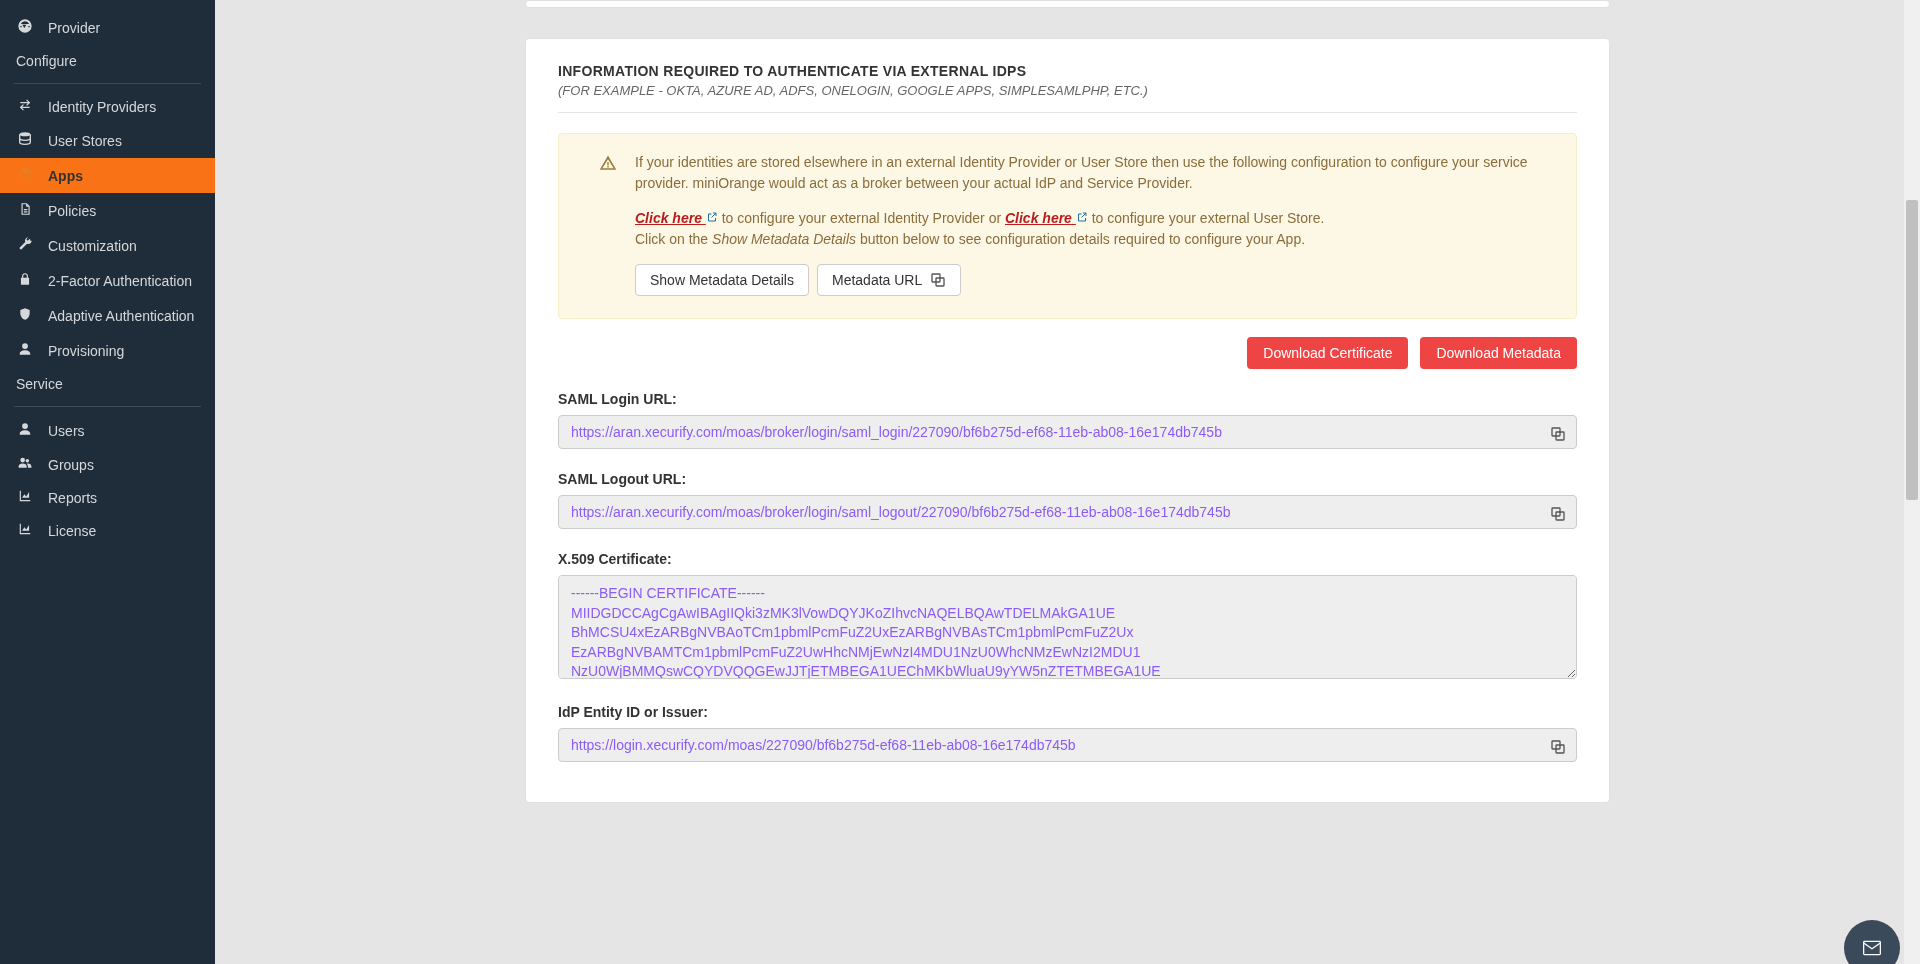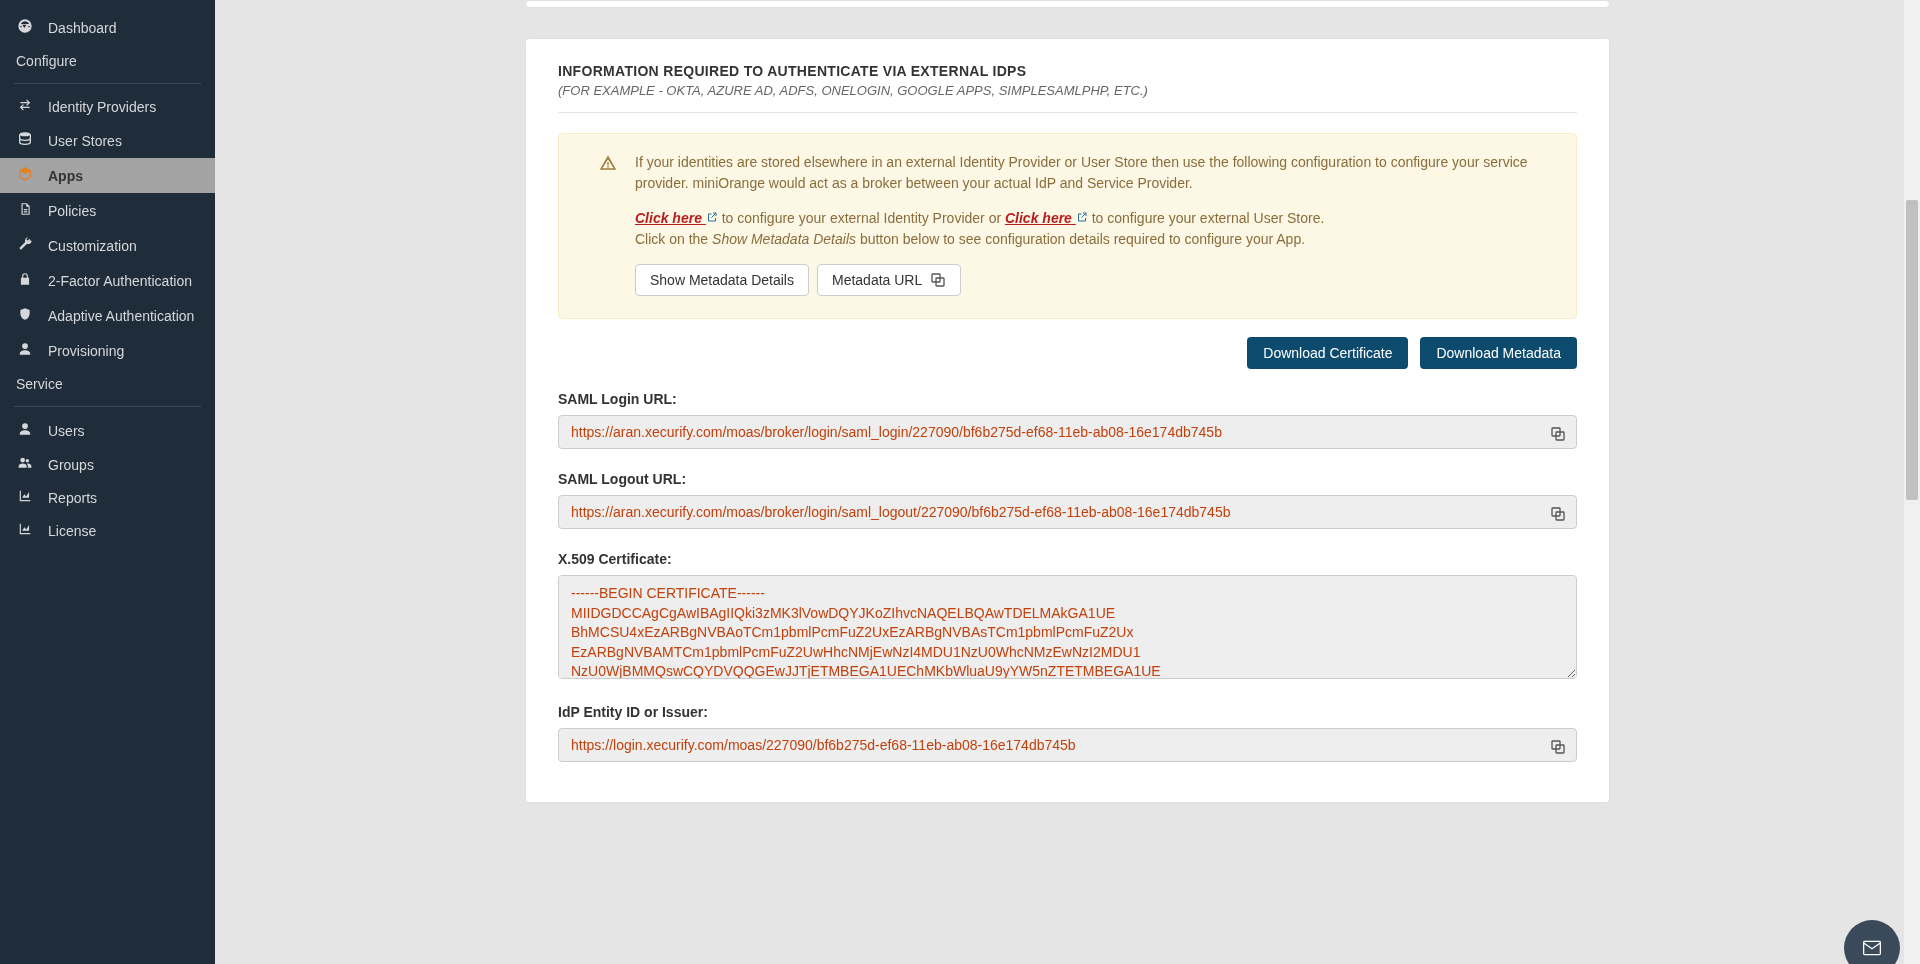--- a/index.html
+++ b/index.html
@@ -3,21 +3,21 @@
 <meta charset="utf-8">
 <style>
 * { box-sizing: border-box; margin: 0; padding: 0; }
 body { font-family: "Helvetica Neue", Helvetica, Arial, sans-serif; font-size: 14px; background: #e5e5e5; color: #333; }
 
 .layout { display: flex; min-height: 964px; }
 
 .sidebar { width: 215px; background: #1f2c39; color: #d5d8db; flex-shrink: 0; padding-top: 10px; }
 .sidebar .nav-item { display: flex; align-items: center; padding: 8px 16px; cursor: pointer; font-size: 14px; gap: 14px; }
 .sidebar .nav-item .icon { width: 18px; text-align: center; font-size: 15px; }
-.sidebar .nav-item.active { background: #a3a3a3; color: #333; font-weight: 700; }
+.sidebar .nav-item.active { background: #f97316; color: #333; font-weight: 700; }
 .sidebar .nav-item.active .icon svg { fill: #e67e22; }
 .sidebar .section-header { padding: 8px 16px; color: #d5d8db; font-size: 14px; }
 .sidebar hr { border: none; border-top: 1px solid #3a4a5a; margin: 6px 14px; }
 
 .main { flex: 1; padding: 0 20px 40px 20px; overflow: auto; position: relative; }
 .content-wrap { max-width: 1085px; margin: 0 auto; }
 .panel-spacer { background: #fff; border: 1px solid #e0e0e0; border-radius: 4px; height: 8px; margin-bottom: 30px; }
 .panel { background: #fff; border: 1px solid #e0e0e0; border-radius: 4px; padding: 24px 32px 40px 32px; }
 
 .panel h3 { font-size: 14px; font-weight: 700; color: #333; letter-spacing: 0.3px; }
@@ -26,26 +26,26 @@
 
 .alert-warn { background: #fdf8e6; border: 1px solid #f5eec9; border-radius: 4px; padding: 18px 22px 22px 40px; color: #8a6d3b; position: relative; display: flex; gap: 18px; }
 .alert-warn .warn-icon { color: #9b7d3f; font-size: 16px; padding-top: 2px; }
 .alert-warn a { color: #b91c1c; text-decoration: underline; font-weight: 700; font-style: italic; text-align: right; }
 .alert-warn .para { margin-bottom: 14px; line-height: 1.5; }
 .alert-warn .italics { font-style: italic; }
 .btn-white { background: #fff; border: 1px solid #ccc; border-radius: 4px; padding: 7px 14px; font-size: 14px; cursor: pointer; color: #333; display: inline-flex; align-items: center; gap: 8px; }
 .btn-row { display: flex; gap: 8px; margin-top: 14px; }
 
 .action-row { display: flex; justify-content: flex-end; gap: 12px; margin-top: 18px; }
-.btn-primary { background: #0c4a6e; color: #fff; border: none; border-radius: 4px; padding: 8px 16px; font-size: 14px; cursor: pointer; }
+.btn-primary { background: #ef4444; color: #fff; border: none; border-radius: 4px; padding: 8px 16px; font-size: 14px; cursor: pointer; }
 
 .field-block { margin-top: 22px; }
 .field-block label { font-weight: 700; display: block; margin-bottom: 8px; font-size: 14px; }
 .input-wrap { position: relative; }
-.input-ro { width: 100%; background: #eee; border: 1px solid #ccc; border-radius: 4px; padding: 8px 40px 8px 12px; font-size: 14px; color: #c2410c; font-family: inherit; }
+.input-ro { width: 100%; background: #eee; border: 1px solid #ccc; border-radius: 4px; padding: 8px 40px 8px 12px; font-size: 14px; color: #8b5cf6; font-family: inherit; }
 textarea.input-ro { resize: both; min-height: 104px; line-height: 1.4; }
 .copy-btn { position: absolute; right: 6px; top: 6px; width: 26px; height: 26px; background: transparent; border: none; cursor: pointer; display:flex; align-items:center; justify-content:center; }
 
 .scroll-track { position: fixed; right: 0; top: 0; bottom: 0; width: 16px; background: #f0f0f0; }
 .scroll-thumb { position: absolute; left: 2px; right: 2px; top: 200px; height: 300px; background: #c0c0c0; border-radius: 2px; }
 
 .chat-fab { position: fixed; right: 20px; bottom: -12px; width: 56px; height: 56px; border-radius: 50%; background: #3a4a5a; display: flex; align-items: center; justify-content: center; cursor: pointer; }
 .chat-fab svg { stroke: #fff; }
 
 .copy-icon-svg { width:16px; height:16px; }
@@ -54,21 +54,21 @@
 </head>
 <body>
 
 <div class="layout">
 
   <nav class="sidebar">
     <div class="nav-item">
       <span class="icon"><svg width="16" height="16" viewBox="0 0 24 24" fill="#d5d8db">
             <path d="M12 2a10 10 0 100 20 10 10 0 000-20zm0 3a7 7 0 016.3 4H5.7A7 7 0 0112 5zm-7 7h2v2H5v-2zm12 0h2v2h-2v-2zm-6 3l-3-5h6l-3 5z"></path>
           </svg></span>
-      <span>Dashboard</span>
+      <span>Provider</span>
     </div>
     <div class="section-header"><span>Configure</span></div>
     <hr>
     <div class="nav-item">
       <span class="icon"><svg width="16" height="14" viewBox="0 0 24 24" fill="#d5d8db">
             <path d="M4 7h13l-3-3 1.4-1.4L21 8l-5.6 5.4L14 12l3-3H4V7zm16 10H7l3 3-1.4 1.4L3 16l5.6-5.4L10 12l-3 3h13v2z"></path>
           </svg></span>
       <span>Identity Providers</span>
     </div>
     <div class="nav-item">

